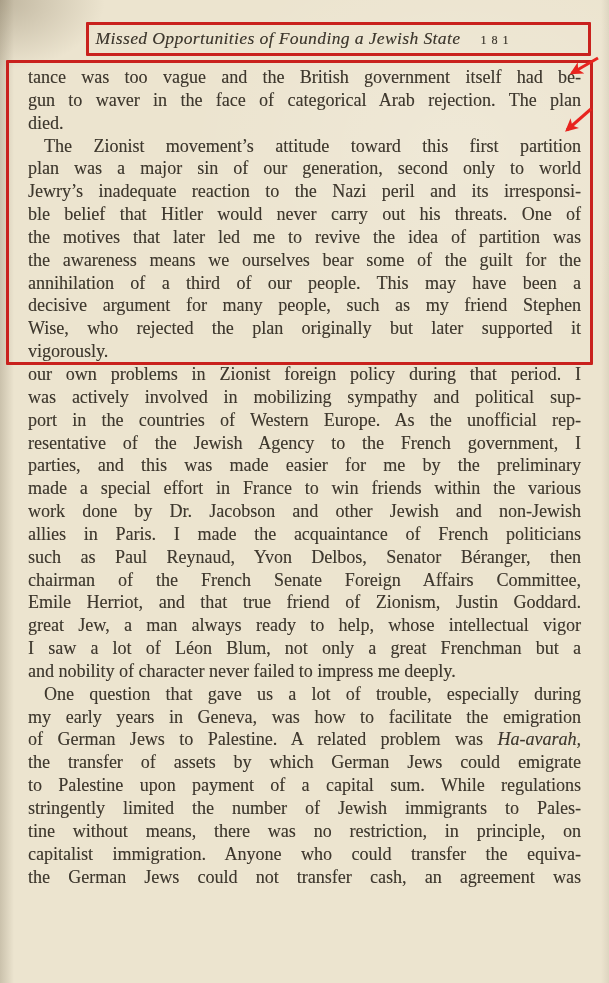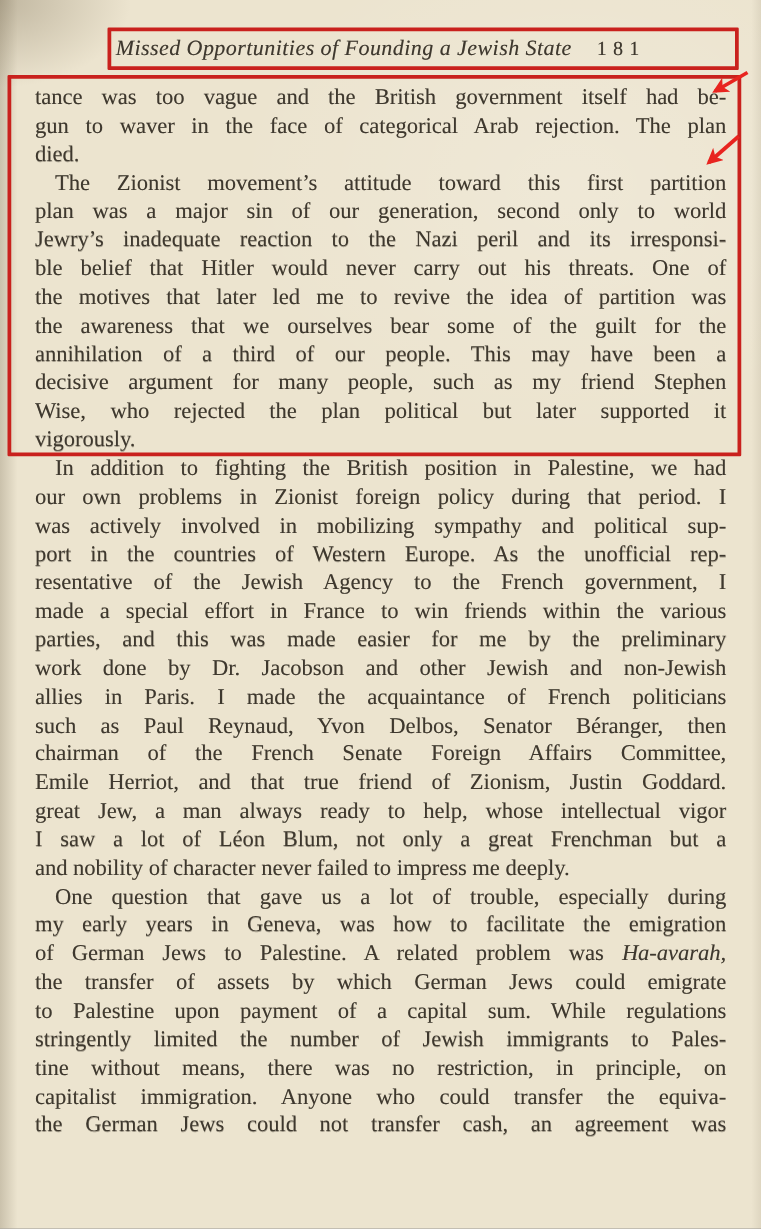--- a/index.html
+++ b/index.html
@@ -19,21 +19,21 @@
   .running-header{
     position:absolute;left:28px;top:28px;width:553px;height:24px;
     display:flex;justify-content:center;align-items:baseline;gap:20px;
     white-space:nowrap;
   }
   .running-title{
     font-style:italic;font-size:17.5px;letter-spacing:0.4px;
     text-shadow:0.2px 0.2px 0 rgba(62,56,46,0.45);
   }
   .folio{
-    font-size:16px;letter-spacing:5px;
+    font-size:12px;letter-spacing:5px;
     text-shadow:0.2px 0.2px 0 rgba(62,56,46,0.45);
     text-align:center;
   }
   .body-text{
     position:absolute;left:28px;top:66px;width:553px;
     font-size:18px;line-height:22.85px;
   }
   .line{
     text-align:justify;
     text-align-last:justify;
@@ -63,32 +63,31 @@
 
   <div class="body-text">
       <div class="line">tance was too vague and the British government itself had be-</div>
       <div class="line">gun to waver in the face of categorical Arab rejection. The plan</div>
       <div class="line para-end">died.</div>
       <div class="line indent">The Zionist movement’s attitude toward this first partition</div>
       <div class="line">plan was a major sin of our generation, second only to world</div>
       <div class="line">Jewry’s inadequate reaction to the Nazi peril and its irresponsi-</div>
       <div class="line">ble belief that Hitler would never carry out his threats. One of</div>
       <div class="line">the motives that later led me to revive the idea of partition was</div>
-      <div class="line">the awareness that we ourselves bear some of the guilt for the</div>
+      <div class="line">the awareness means we ourselves bear some of the guilt for the</div>
       <div class="line">annihilation of a third of our people. This may have been a</div>
       <div class="line">decisive argument for many people, such as my friend Stephen</div>
-      <div class="line">Wise, who rejected the plan political but later supported it</div>
+      <div class="line">Wise, who rejected the plan originally but later supported it</div>
       <div class="line para-end">vigorously.</div>
-      <div class="line indent">In addition to fighting the British position in Palestine, we had</div>
       <div class="line">our own problems in Zionist foreign policy during that period. I</div>
       <div class="line">was actively involved in mobilizing sympathy and political sup-</div>
       <div class="line">port in the countries of Western Europe. As the unofficial rep-</div>
       <div class="line">resentative of the Jewish Agency to the French government, I</div>
+      <div class="line">parties, and this was made easier for me by the preliminary</div>
       <div class="line">made a special effort in France to win friends within the various</div>
-      <div class="line">parties, and this was made easier for me by the preliminary</div>
       <div class="line">work done by Dr. Jacobson and other Jewish and non-Jewish</div>
       <div class="line">allies in Paris. I made the acquaintance of French politicians</div>
       <div class="line">such as Paul Reynaud, Yvon Delbos, Senator Béranger, then</div>
       <div class="line">chairman of the French Senate Foreign Affairs Committee,</div>
       <div class="line">Emile Herriot, and that true friend of Zionism, Justin Goddard.</div>
       <div class="line">great Jew, a man always ready to help, whose intellectual vigor</div>
       <div class="line">I saw a lot of Léon Blum, not only a great Frenchman but a</div>
       <div class="line para-end">and nobility of character never failed to impress me deeply.</div>
       <div class="line indent">One question that gave us a lot of trouble, especially during</div>
       <div class="line">my early years in Geneva, was how to facilitate the emigration</div>

